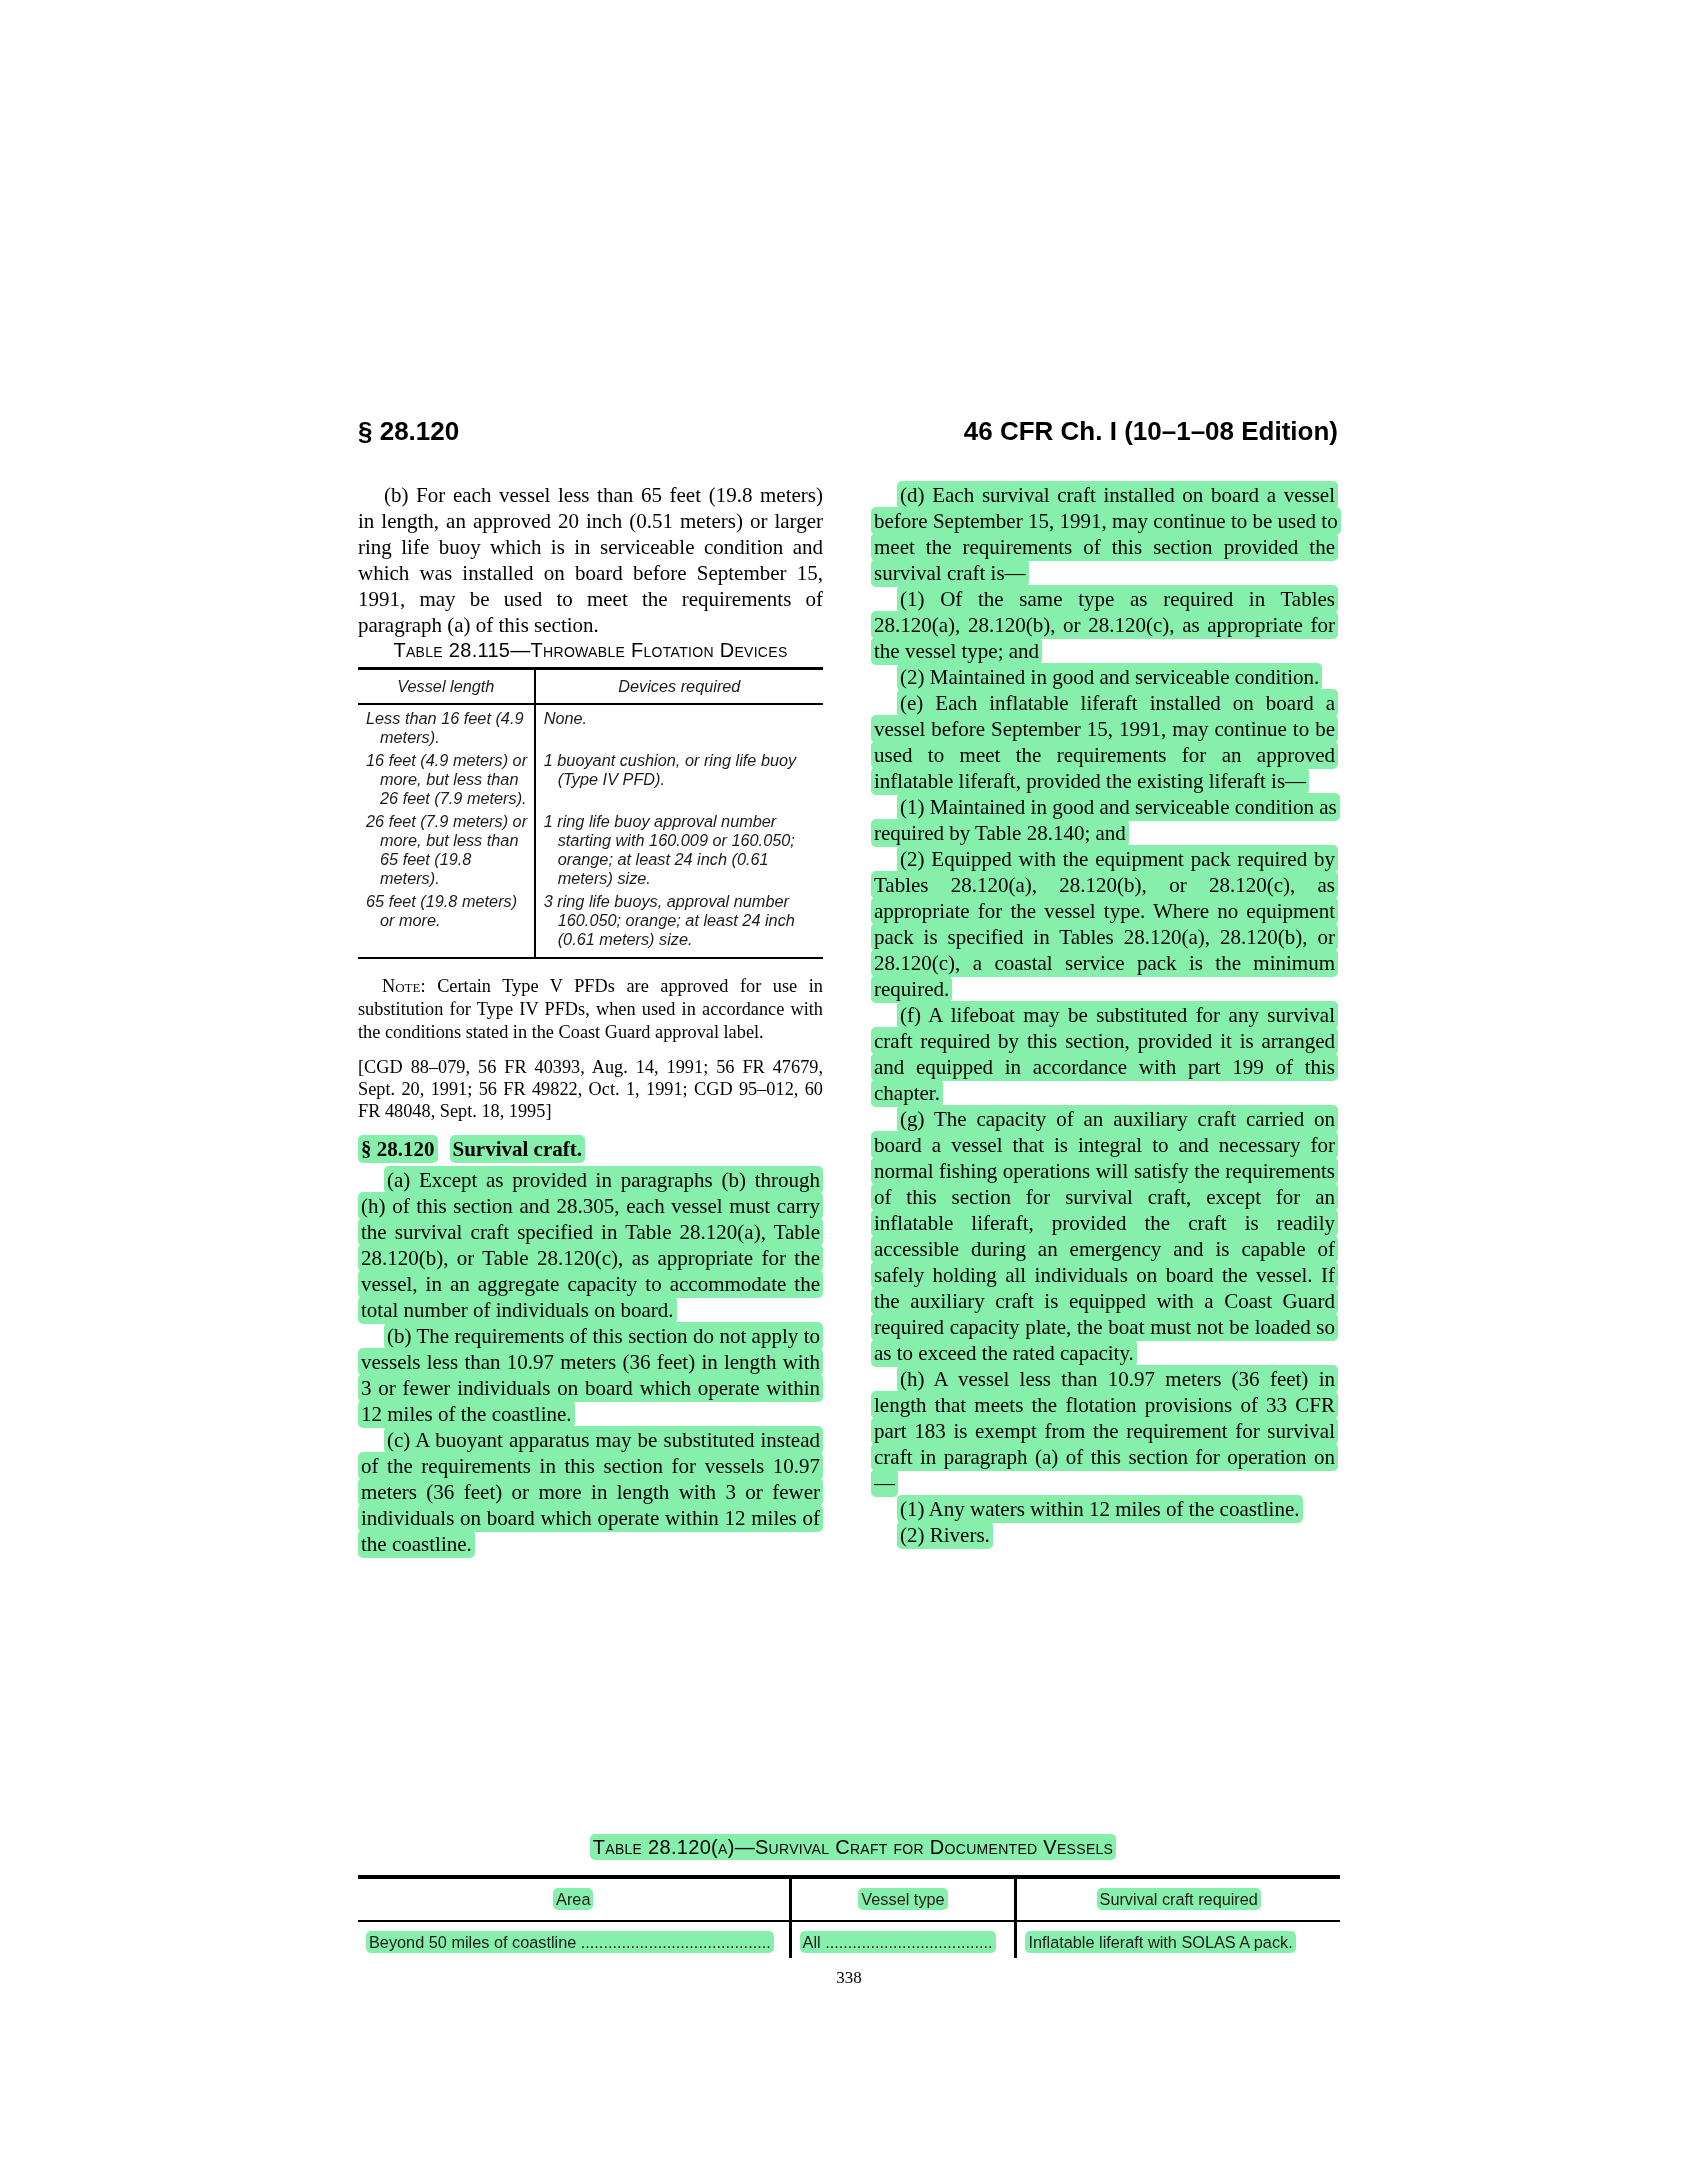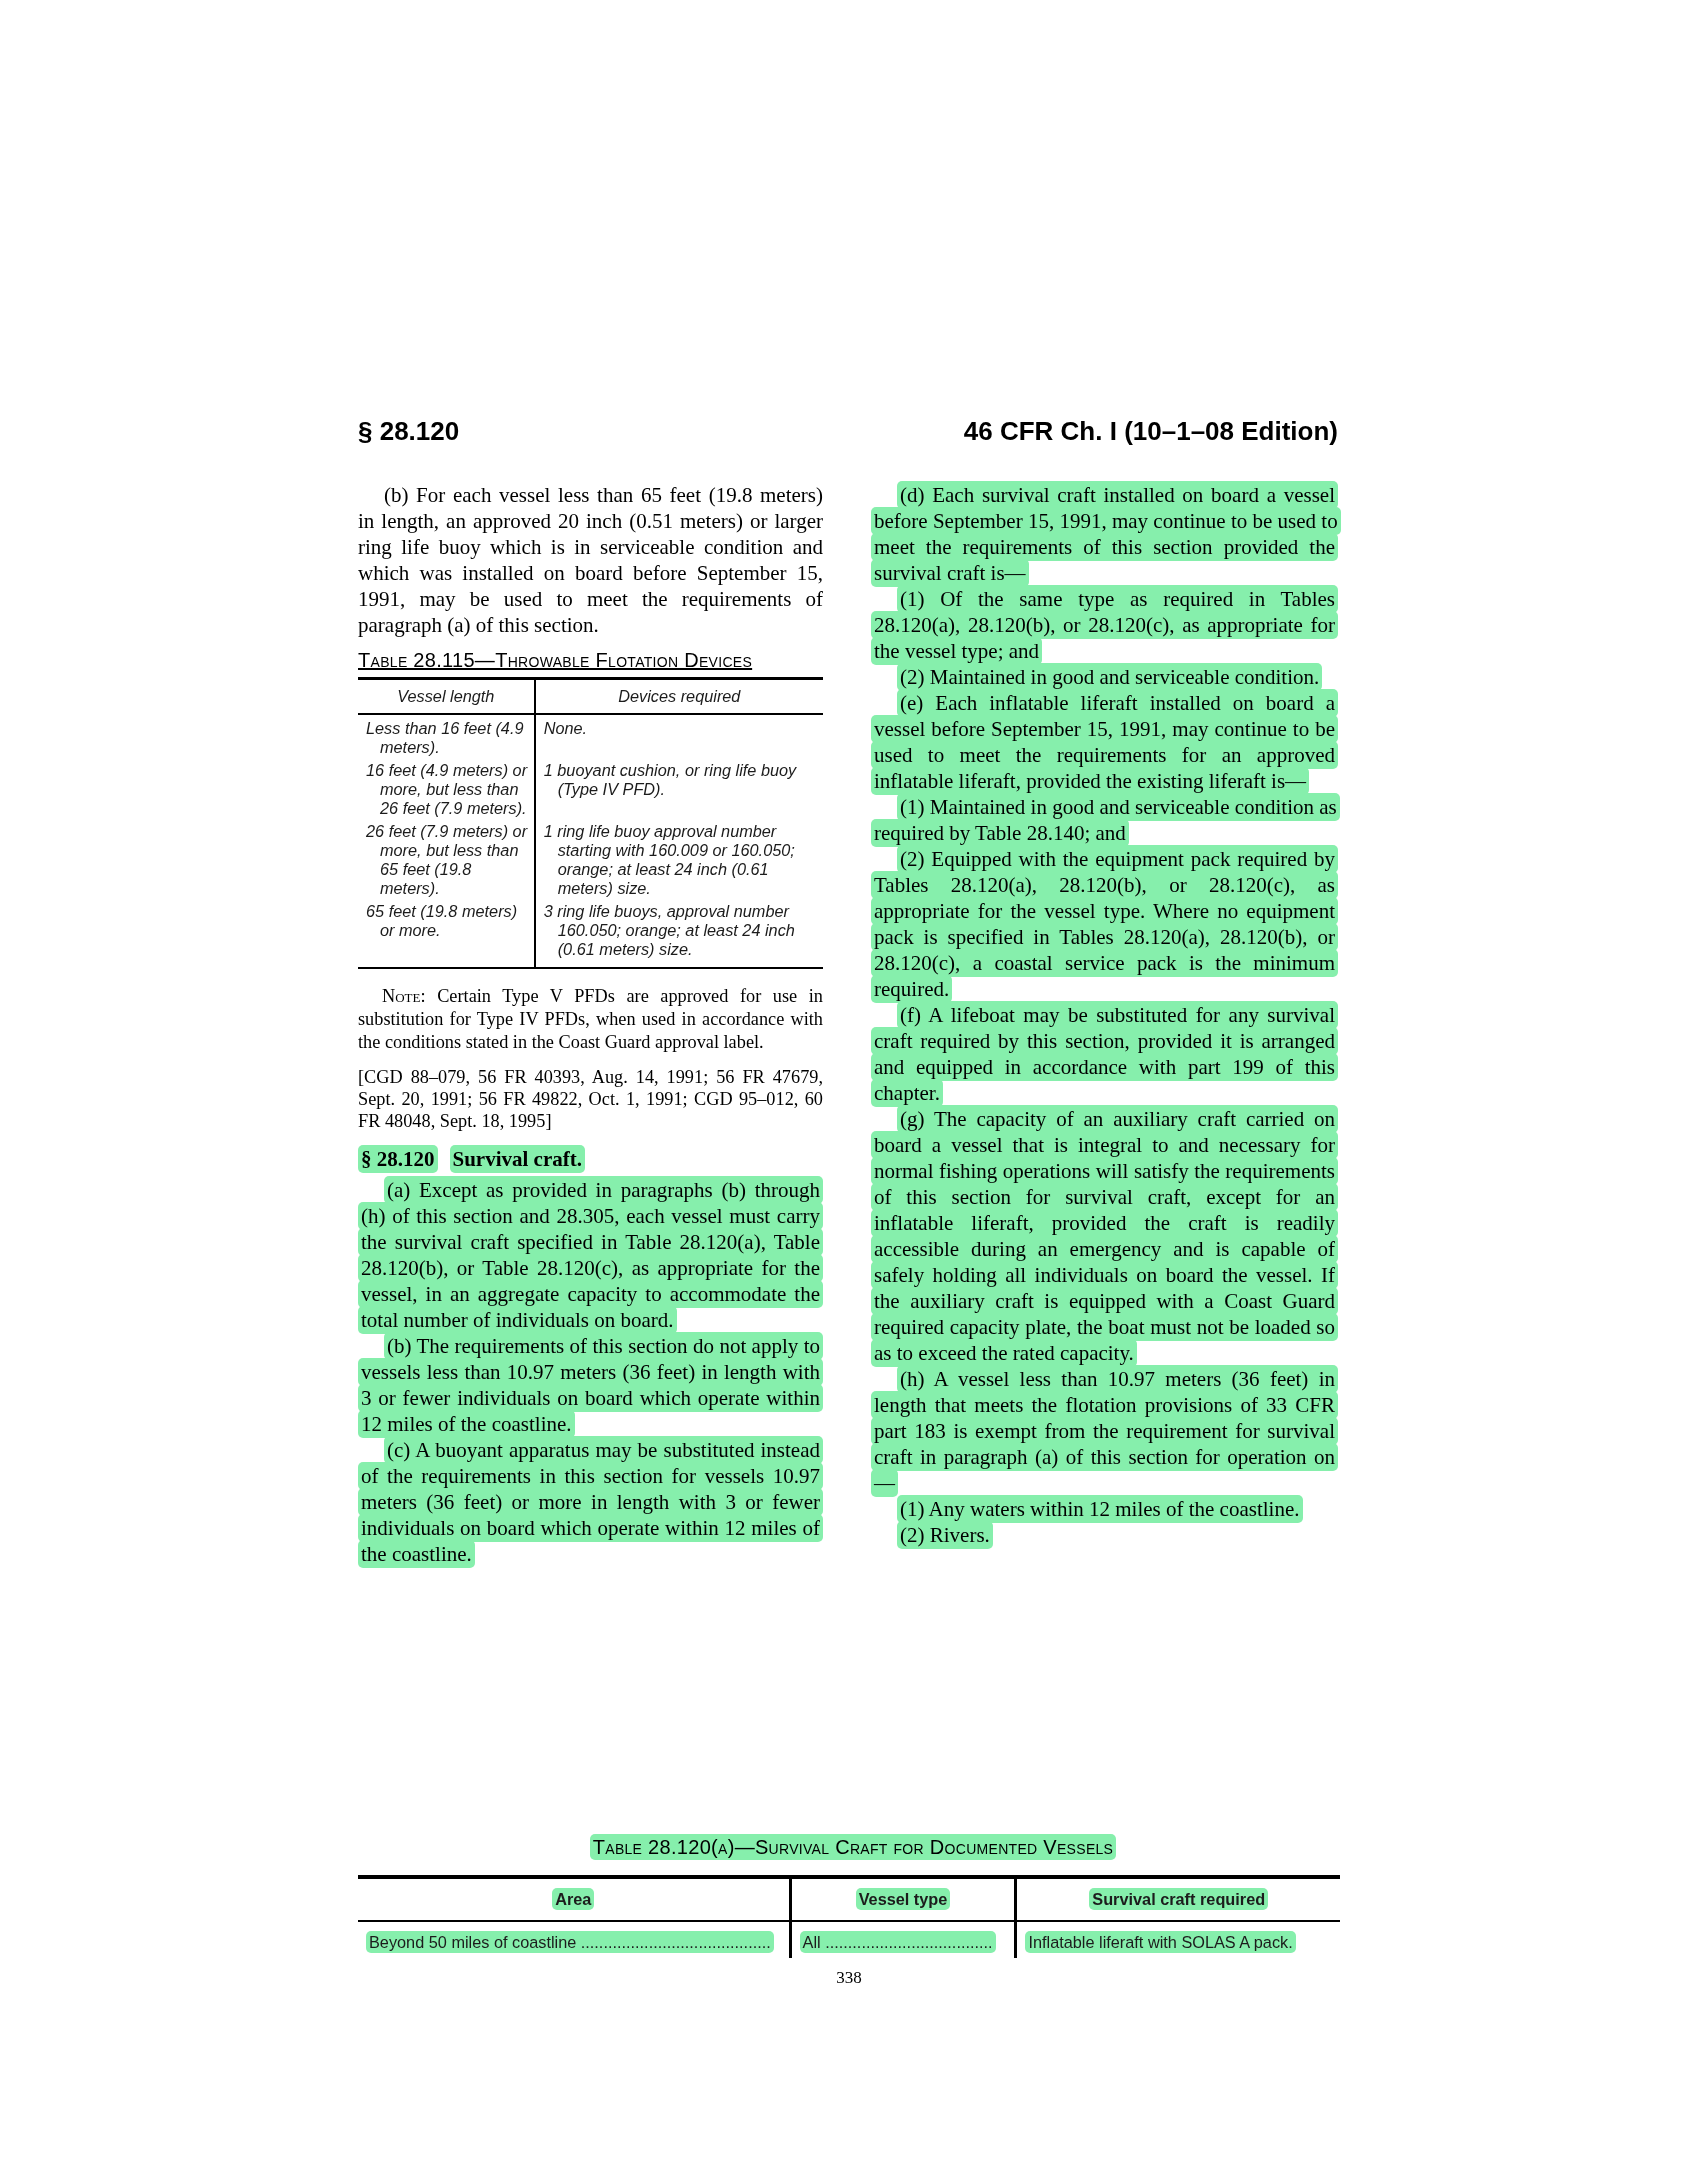--- a/index.html
+++ b/index.html
@@ -26,24 +26,24 @@
   }
   .hl {
     background:#86efac;
     border-radius:5px;
     padding:2px 3px;
     box-decoration-break:clone;
     -webkit-box-decoration-break:clone;
   }
 
   .tbl-title {
-    margin-top:10px; text-align:left;
+    text-align:center;
     font-family:"Liberation Sans", sans-serif;
     font-size:20px; line-height:25px;
-    font-variant:small-caps; letter-spacing:0.3px;text-decoration:underline;
+    font-variant:small-caps; letter-spacing:0.3px;
   }
   table.tbl {
     width:100%; margin-top:4px; border-collapse:collapse;
     border-top:3px solid #000; border-bottom:2px solid #000;
     font-family:"Liberation Sans", sans-serif;
     font-size:16.3px; line-height:19px; color:#1c1c1c;font-style:italic;
   }
   table.tbl th {
     font-weight:400; text-align:center;
     border-bottom:2px solid #000; padding:7px 4px;
@@ -79,21 +79,21 @@
     font-family:"Liberation Sans", sans-serif;
     font-size:20px; font-variant:small-caps; letter-spacing:0.3px;
   }
   table.bottom-tbl {
     position:absolute; left:358px; top:1875px; width:982px;
     border-collapse:collapse; border-top:4px solid #000;
     font-family:"Liberation Sans", sans-serif;
     font-size:16.3px; line-height:19px; color:#1c1c1c;
   }
   table.bottom-tbl th {
-    font-weight:700; text-align:center;
+    font-weight:400; text-align:center;
     border-bottom:2px solid #000; padding:11px 4px;
   }
   table.bottom-tbl td {
     vertical-align:top; text-align:left; padding:11px 8px 6px 8px;
     white-space:nowrap; overflow:hidden;
   }
   .divB { border-left:3px solid #000; }
   .bt-c1 { width:44%; } .bt-c2 { width:23%; } .bt-c3 { width:33%; }
 
   .page-num {

